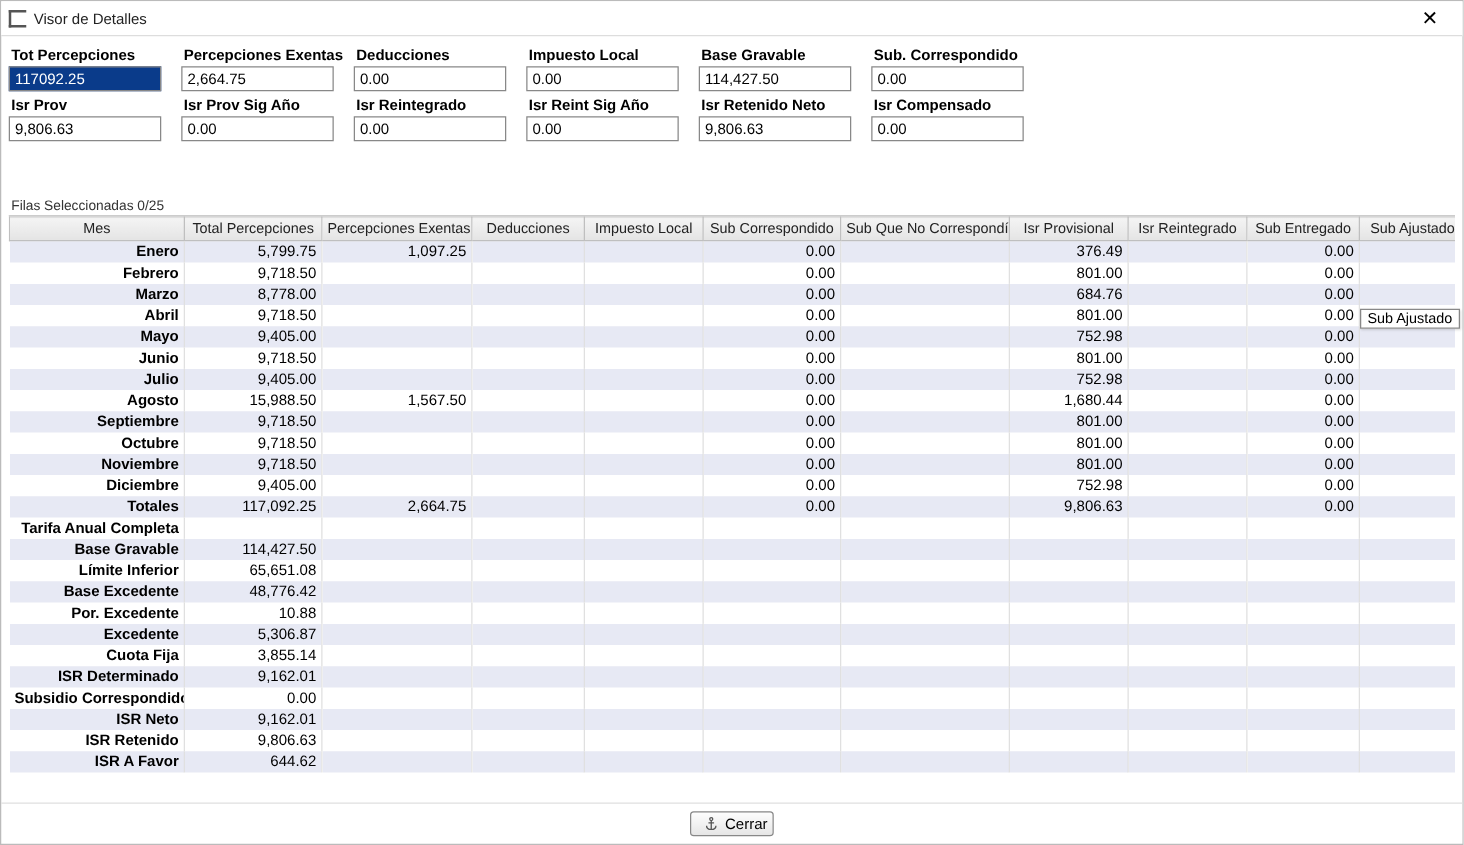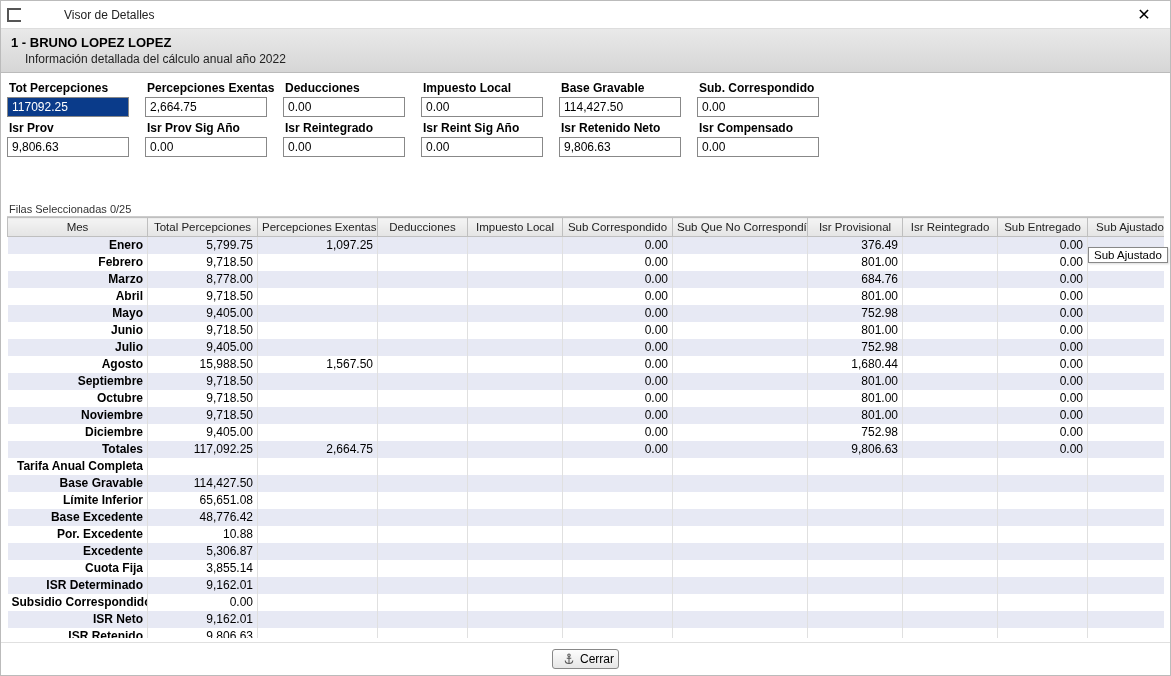--- a/index.html
+++ b/index.html
@@ -20,21 +20,20 @@
     display: flex;
     flex-direction: column;
   }
   .titlebar {
     height: 28px;
     display: flex;
     align-items: center;
     padding: 0 6px;
     border-bottom: 1px solid #ddd;
     background: #fff;
-    gap: 37px;
   }
   .titlebar .icon {
     width: 14px; height: 14px;
     border: 2px solid #555;
     border-right: none;
     margin-right: 6px;
   }
   .titlebar .title {
     flex: 1;
     font-size: 12px;
@@ -173,24 +172,20 @@
 <body>
 
 <div class="window">
 
   <div class="titlebar">
     <span class="icon"></span>
     <span class="title">Visor de Detalles</span>
     <span class="close">✕</span>
   </div>
 
-  <div class="header-band">
-    <div class="h1">1 - BRUNO LOPEZ LOPEZ</div>
-    <div class="h2">Información detallada del cálculo anual año 2022</div>
-  </div>
 
   <div class="content">
 
     <div id="summary1" class="summary-row">
         <div class="summary-cell">
           <label>Tot Percepciones</label>
           <input readonly="" class="sel" value="117092.25" style="">
         </div>
         <div class="summary-cell">
           <label>Percepciones Exentas</label>

